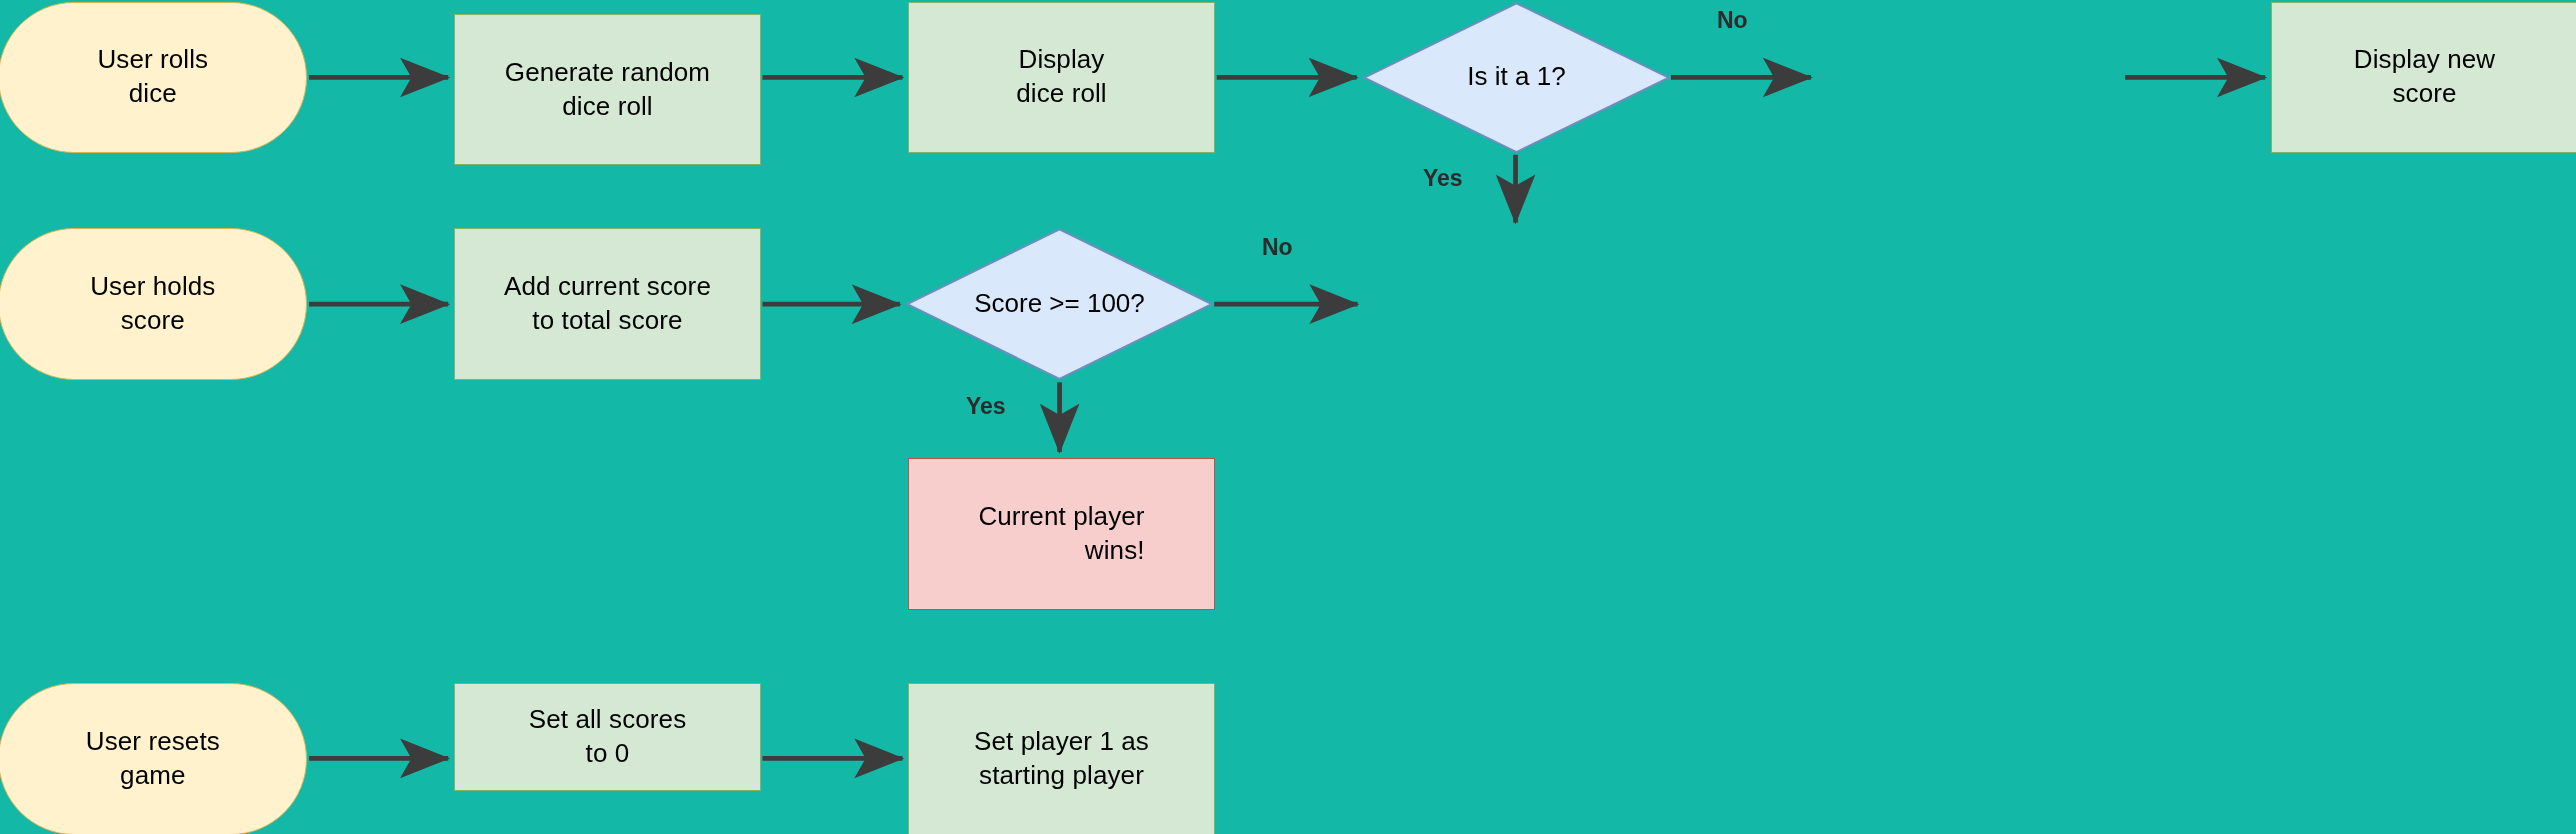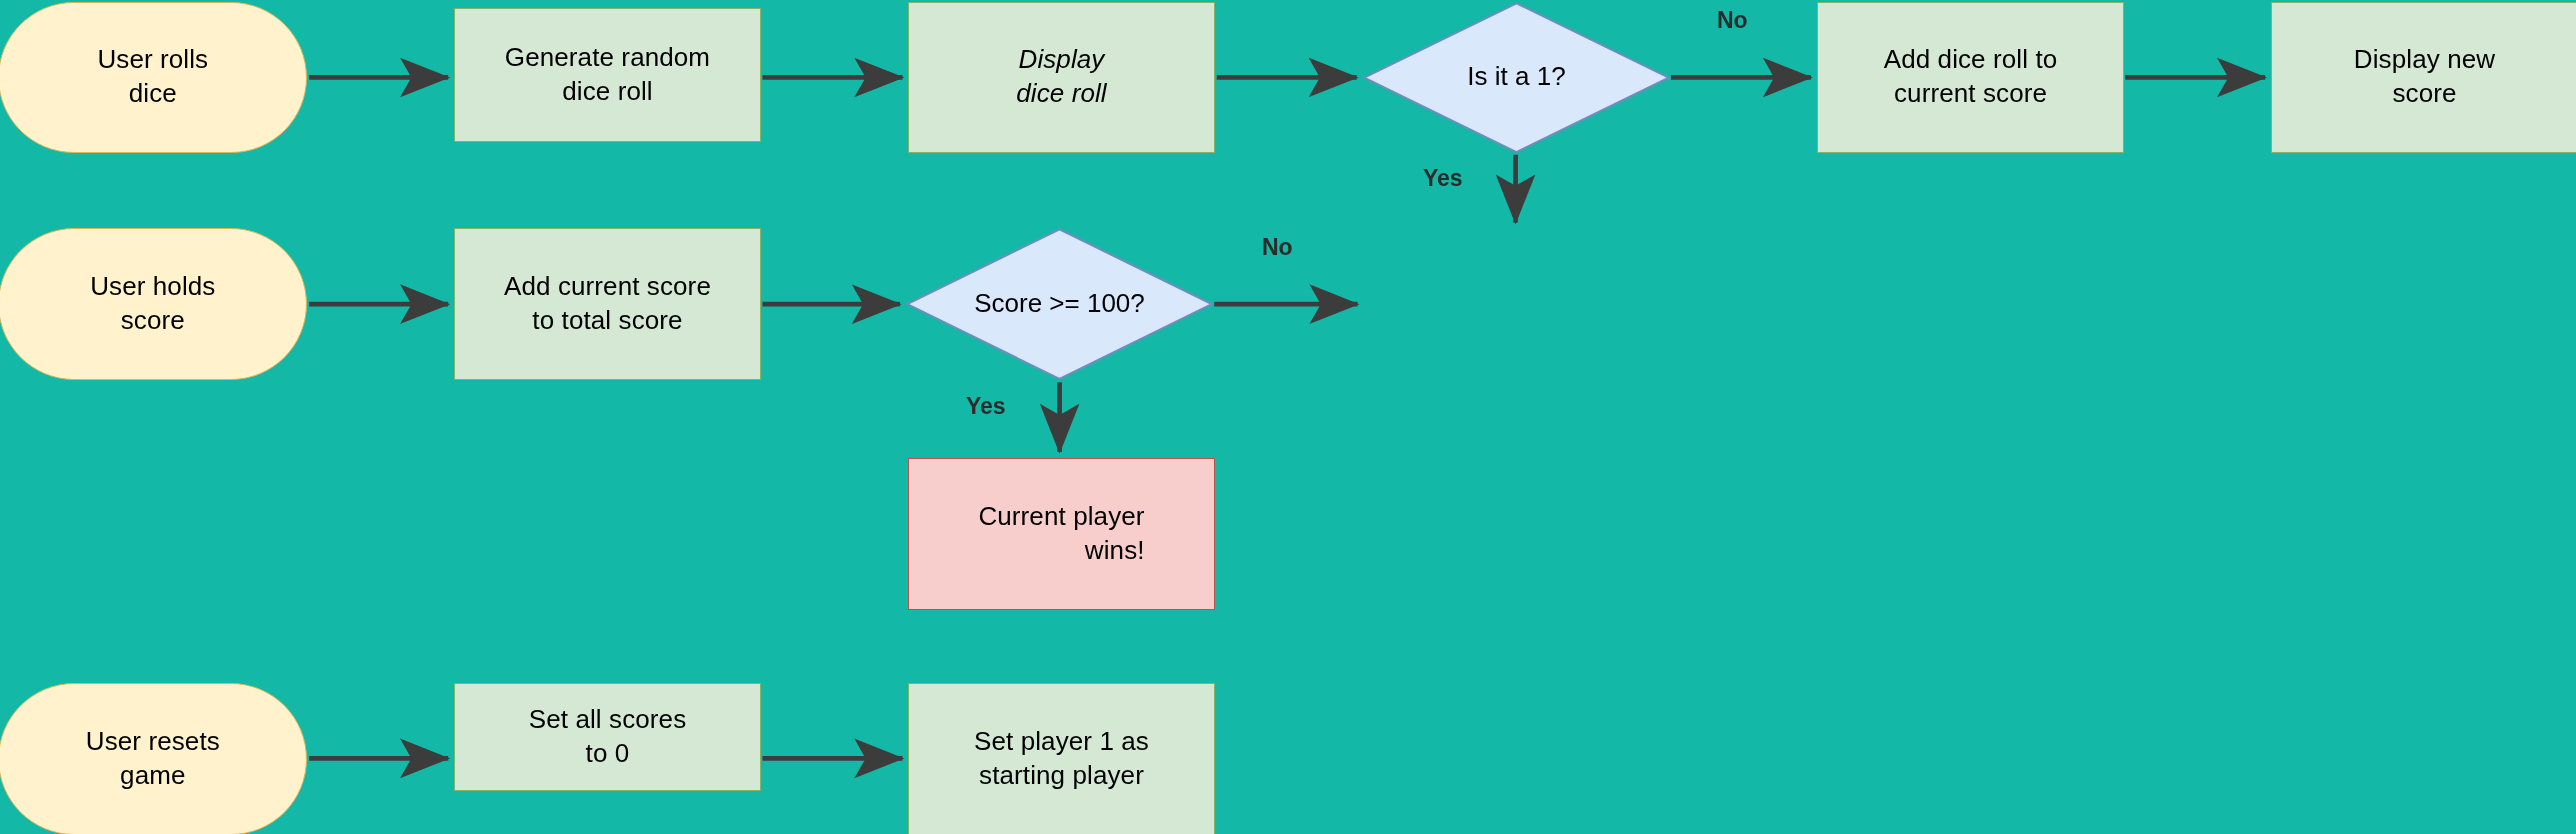--- a/index.html
+++ b/index.html
@@ -112,35 +112,33 @@
   </svg>
 
   <div class="edge-label" style="left:1717px;top:6.9px;">No</div>
   <div class="edge-label" style="left:1423px;top:165px;">Yes</div>
   <div class="edge-label" style="left:1262px;top:234px;">No</div>
   <div class="edge-label" style="left:966px;top:393px;">Yes</div>
 
   <div class="node term" style="left:-1.7px;top:1.7px;width:309px;height:151px;">User rolls
 dice</div>
 
-  <div class="node proc" style="left:454px;top:8px;width:307px;height:134px;">Generate random
+  <div class="node proc" style="left:454px;top:14px;width:307px;height:151px;">Generate random
 dice roll</div>
 
-  <div class="node proc" style="left:908px;top:1.7px;width:307px;height:151px;font-style:italic;">Display
+  <div class="node proc" style="left:908px;top:1.7px;width:307px;height:151px;">Display
 dice roll</div>
 
   <div class="decision" style="left:1363px;top:1.7px;width:307px;height:151px;">
     <svg class="dshape" viewBox="0 0 357 176" preserveAspectRatio="none">
       <polygon points="178.5,1.5 355.5,88 178.5,174.5 1.5,88" fill="#dae8fc" stroke="#6c8ebf" stroke-width="2.4"></polygon>
     </svg>
     <div class="dlabel">Is it a 1?</div>
   </div>
 
-  <div class="node proc" style="left:1817px;top:1.7px;width:307px;height:151px;">Add dice roll to
-current score</div>
 
   <div class="node proc" style="left:2271px;top:1.7px;width:307px;height:151px;">Display new
 score</div>
 
   <div class="node term" style="left:-1.7px;top:228px;width:309px;height:152px;">User holds
 score</div>
 
   <div class="node proc" style="left:454px;top:228px;width:307px;height:152px;">Add current score
 to total score</div>
 

